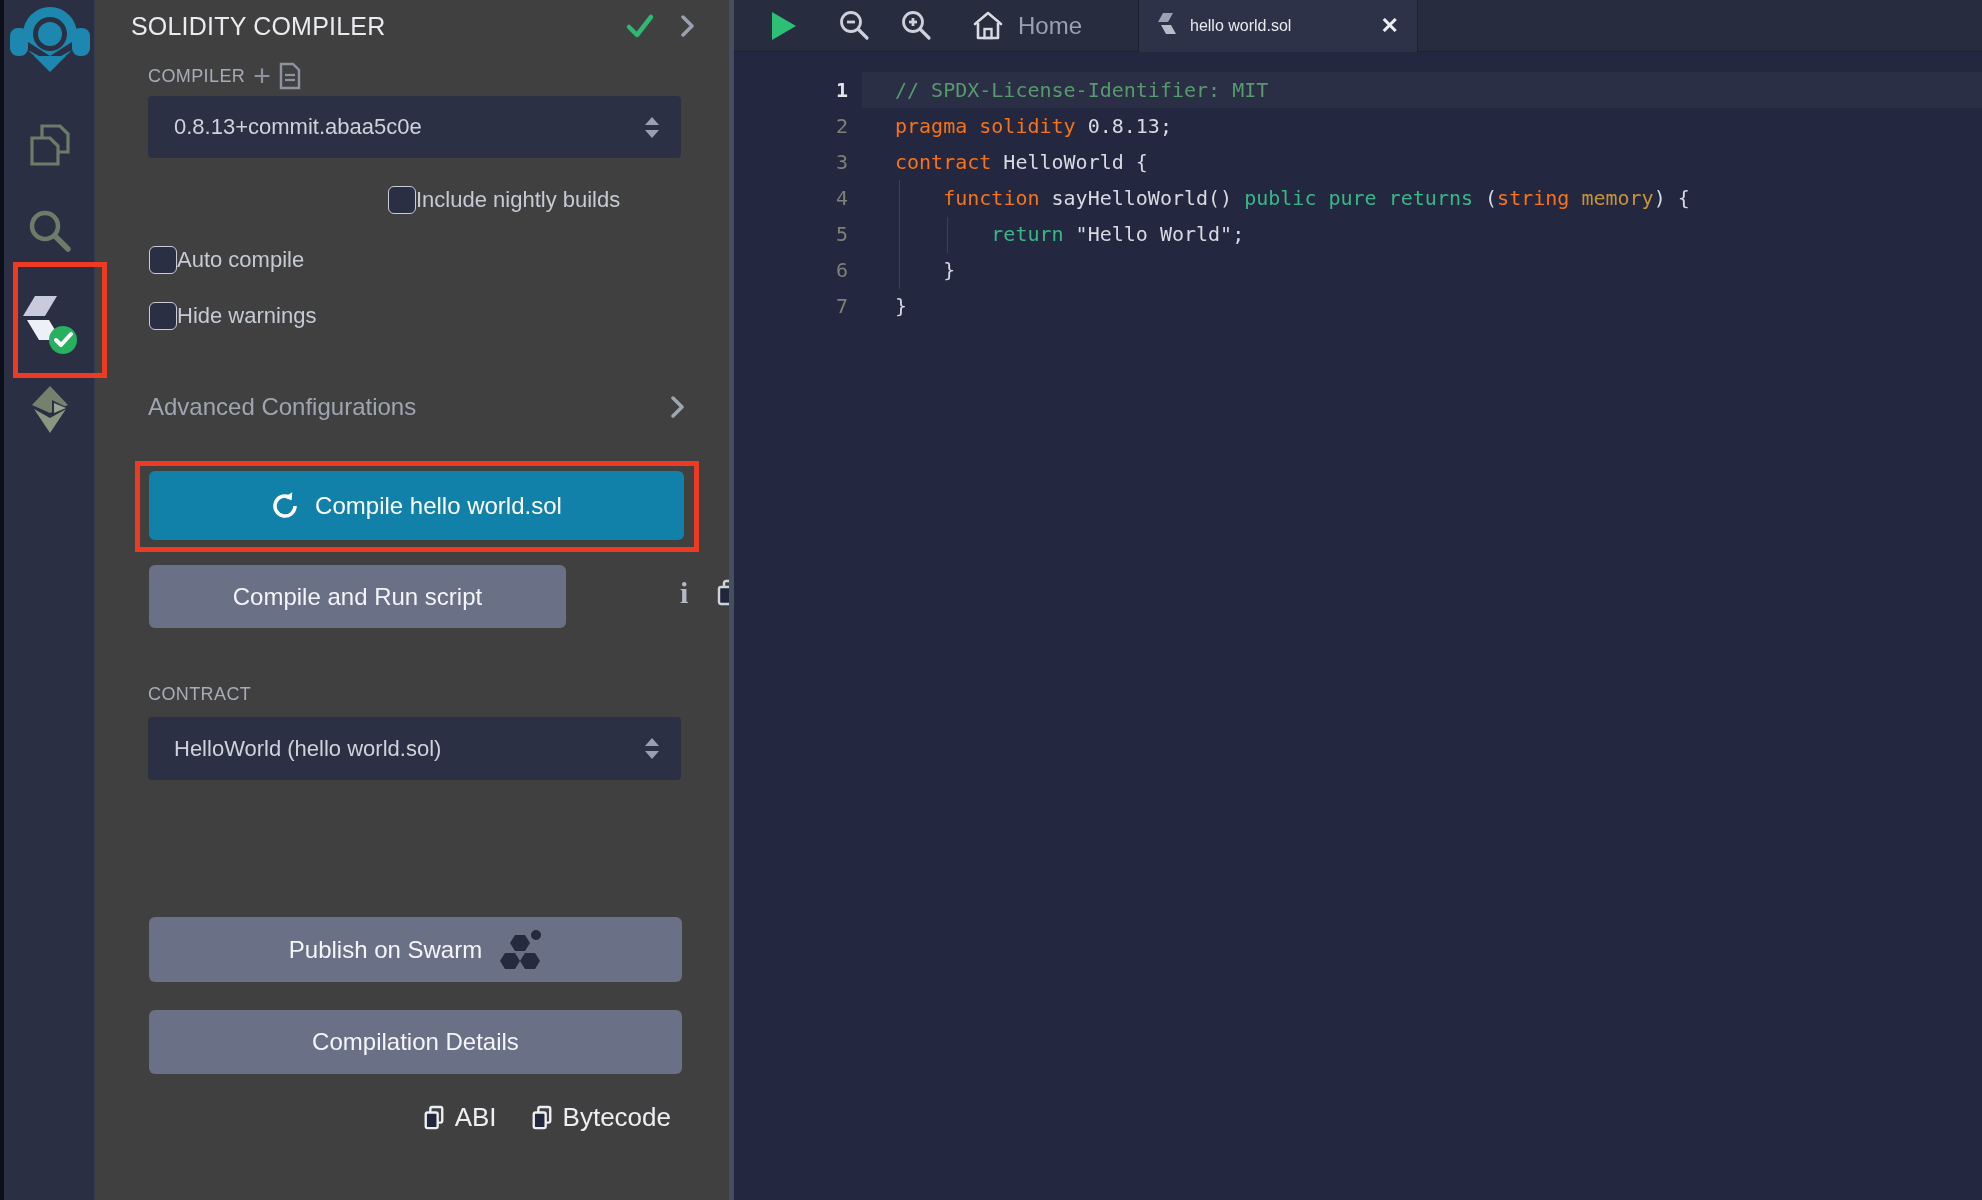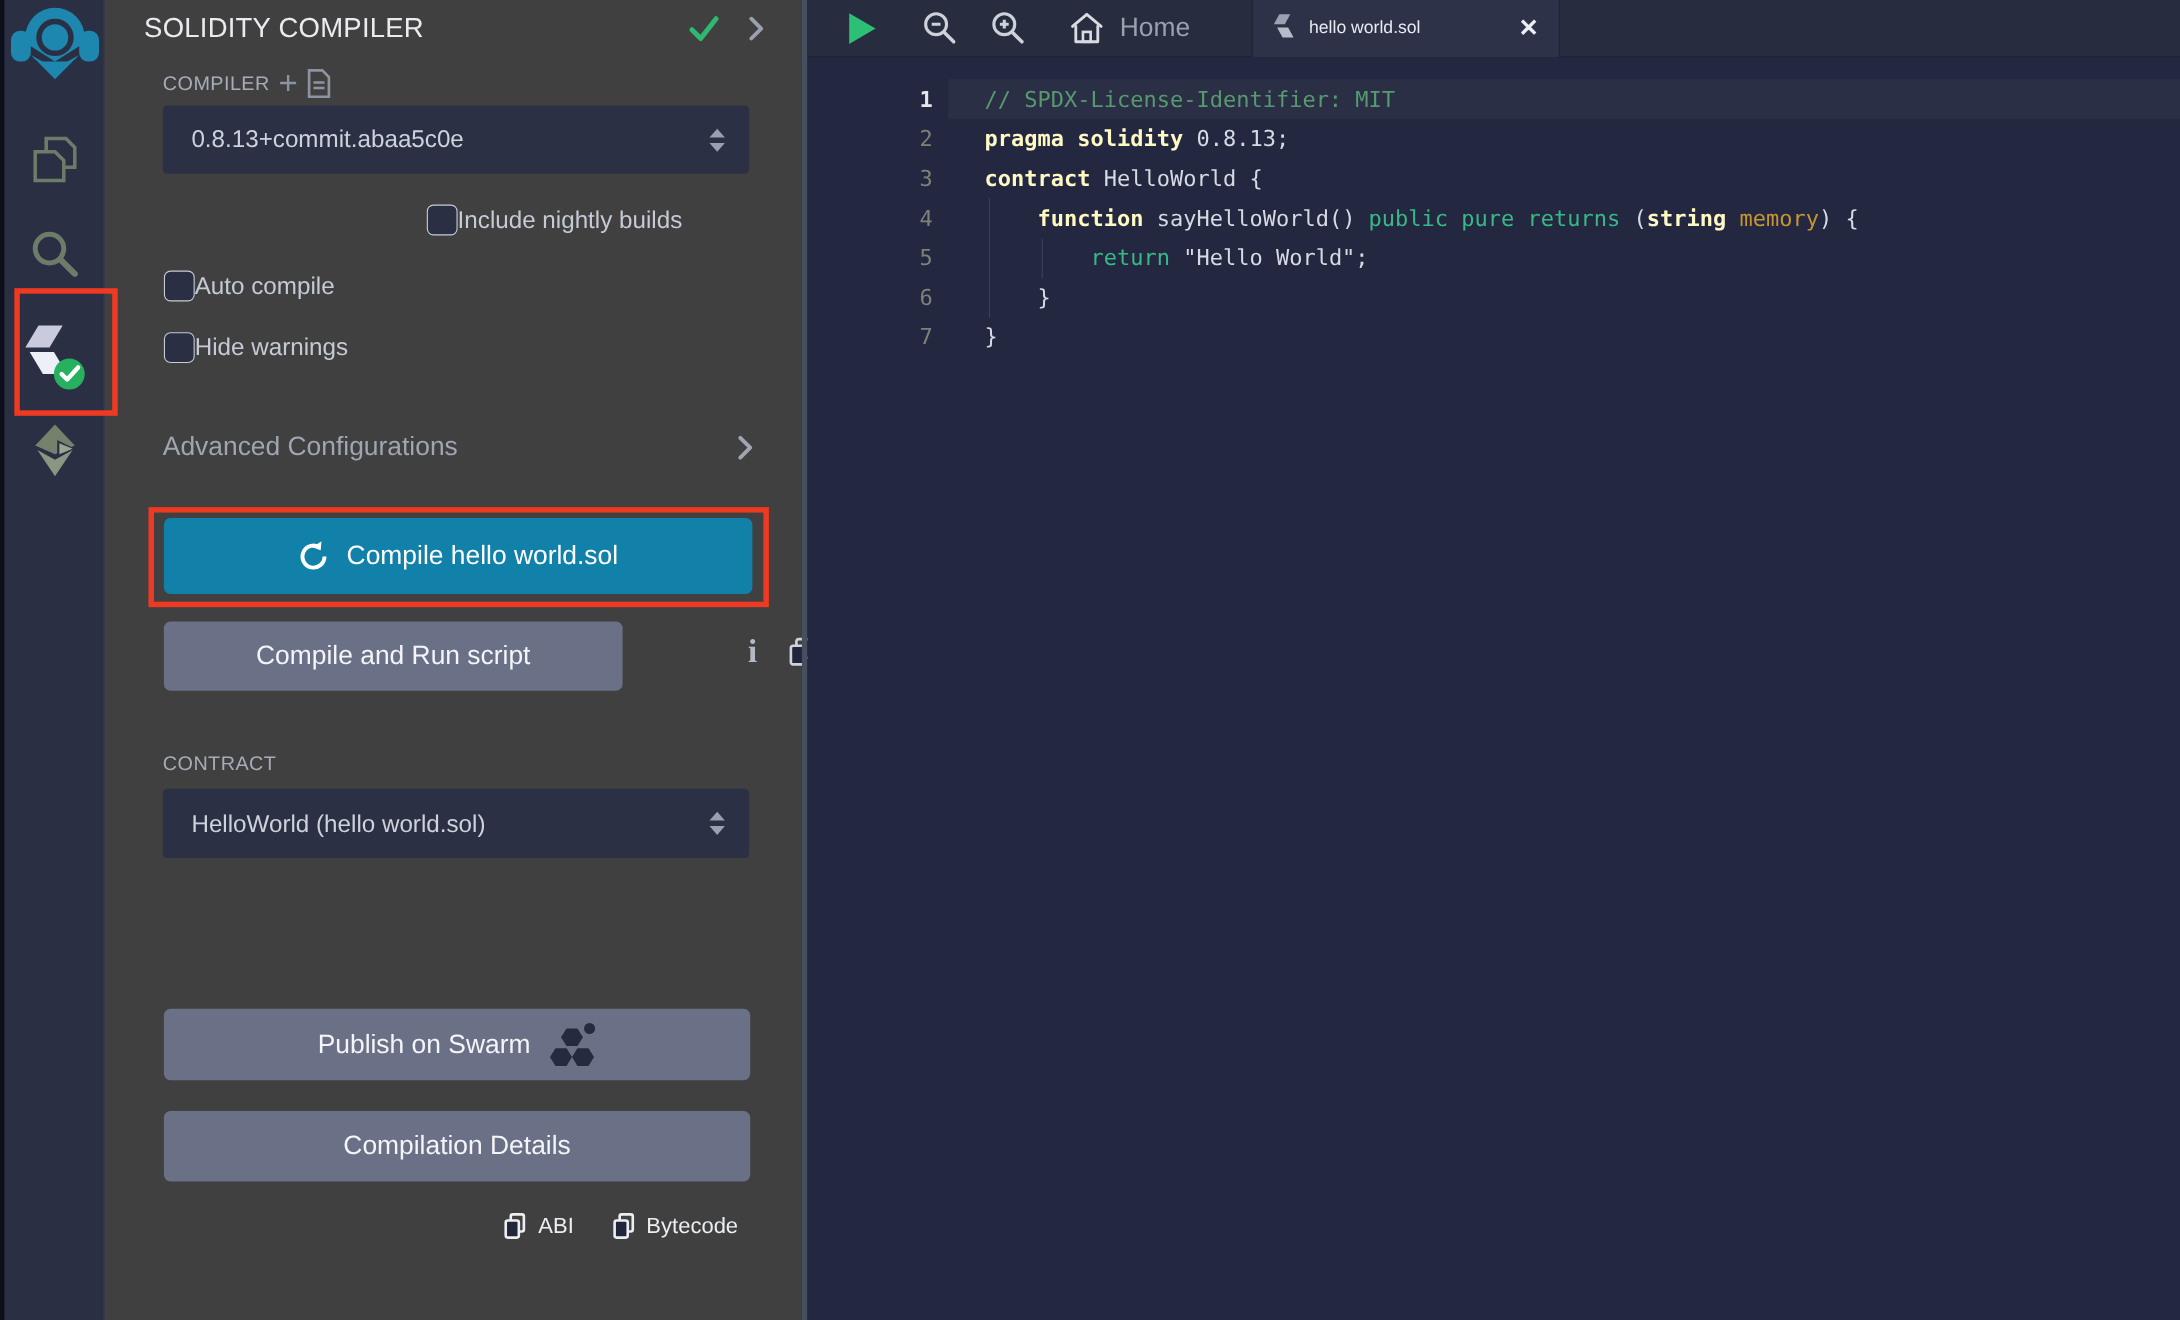--- a/index.html
+++ b/index.html
@@ -52,21 +52,21 @@
   #contract-label { position:absolute; top:684px; left:53px; }
   #contract-select { top:717px; height:63px; }
   #version-select { top:96px; height:62px; }
 
   #ipfs-badge { width:36px; height:42px; background:#4aa1a7;
     clip-path:polygon(50% 0,100% 25%,100% 75%,50% 100%,0 75%,0 25%);
     display:flex; align-items:center; justify-content:center; }
   #ipfs-badge span { font-size:12px; font-weight:700; color:#fff; letter-spacing:0; }
 
   #abi-row { position:absolute; top:1102px; right:58px; display:flex; align-items:center; gap:34px; }
-  .copy-link { display:flex; align-items:center; gap:10px; font-size:20px; font-weight:500; color:#eceef2; }
+  .copy-link { display:flex; align-items:center; gap:10px; font-size:26px; font-weight:500; color:#eceef2; }
 
   
   #divider { left:729px; top:0; width:5px; height:1200px; background:#454f60; }
 
   
   #editor { left:734px; top:0; width:1248px; height:1200px; background:#232840; }
   #tabstrip { position:absolute; left:0; top:0; right:0; height:52px; background:#272c3f;
     border-bottom:1px solid #1d2233; }
   #play-btn { position:absolute; left:38px; top:12px; width:0; height:0;
     border-top:14px solid transparent; border-bottom:14px solid transparent;
@@ -83,21 +83,21 @@
   #code-area { position:absolute; left:0; top:53px; right:0; bottom:0; }
   #current-line { position:absolute; left:128px; right:0; top:19px; height:36px; background:rgba(255,255,255,0.035); }
   #gutter { position:absolute; left:0; top:19px; width:114px; text-align:right; }
   .gutter-line { height:36px; line-height:36px; font-family:"DejaVu Sans Mono", monospace;
     font-size:20px; color:#7c8277; }
   .gutter-line.active { color:#e3e6ea; font-weight:700; }
   #code-lines { position:absolute; left:161px; top:19px; }
   .code-line { height:36px; line-height:36px; white-space:pre;
     font-family:"DejaVu Sans Mono", monospace; font-size:20px; }
   .tok-comment { color:#579a6e; }
-  .tok-blue { color:#fef9c3;font-weight:bold; }
+  .tok-blue { color:#f97316; }
   .tok-green { color:#38b886; }
   .tok-gold { color:#c79433; }
   .tok-plain { color:#d6dae2; }
   .indent-guide { position:absolute; width:1px; background:#3b415a; }
 
   
   .annotation { position:absolute; border:5px solid #ee3a22; z-index:50; }
   #anno-icon { left:13px; top:262px; width:94px; height:116px; }
   #anno-button { left:135px; top:461px; width:564px; height:91px; }
 </style>

